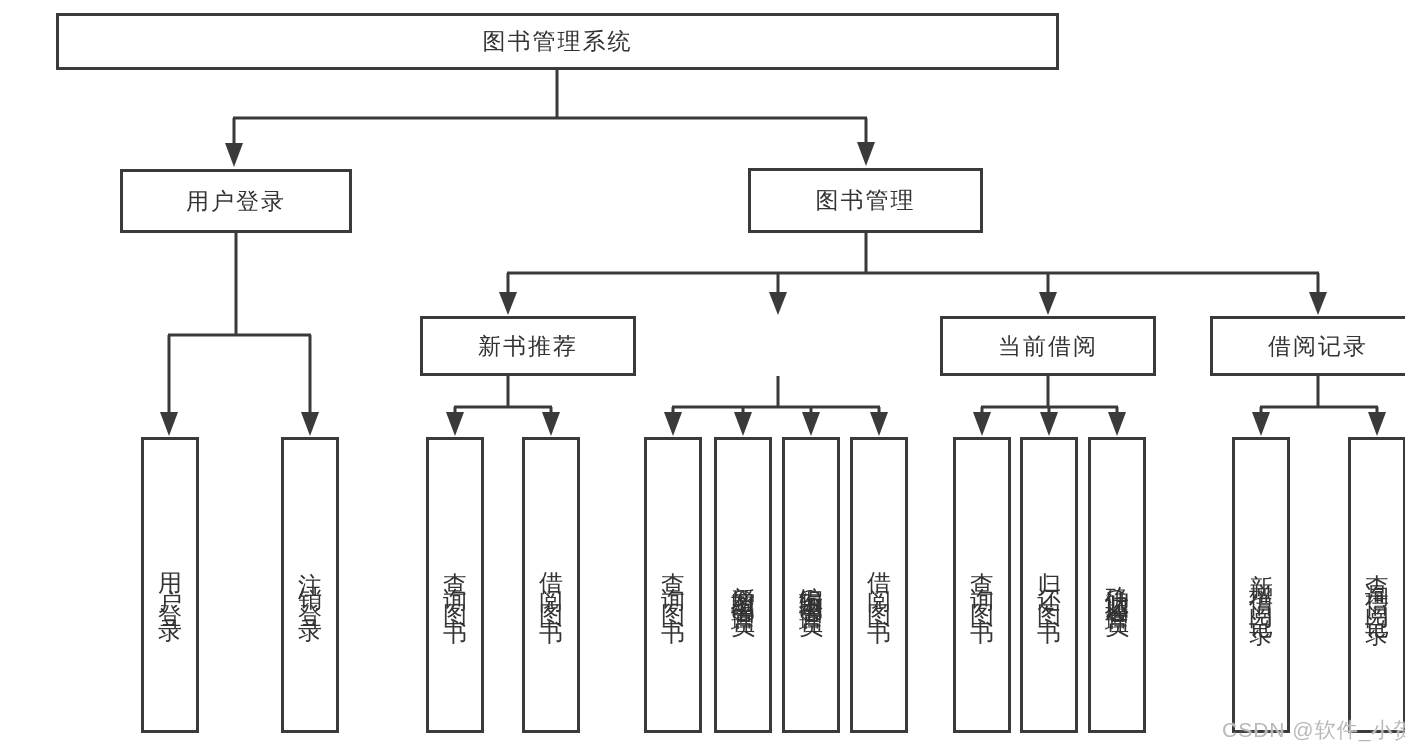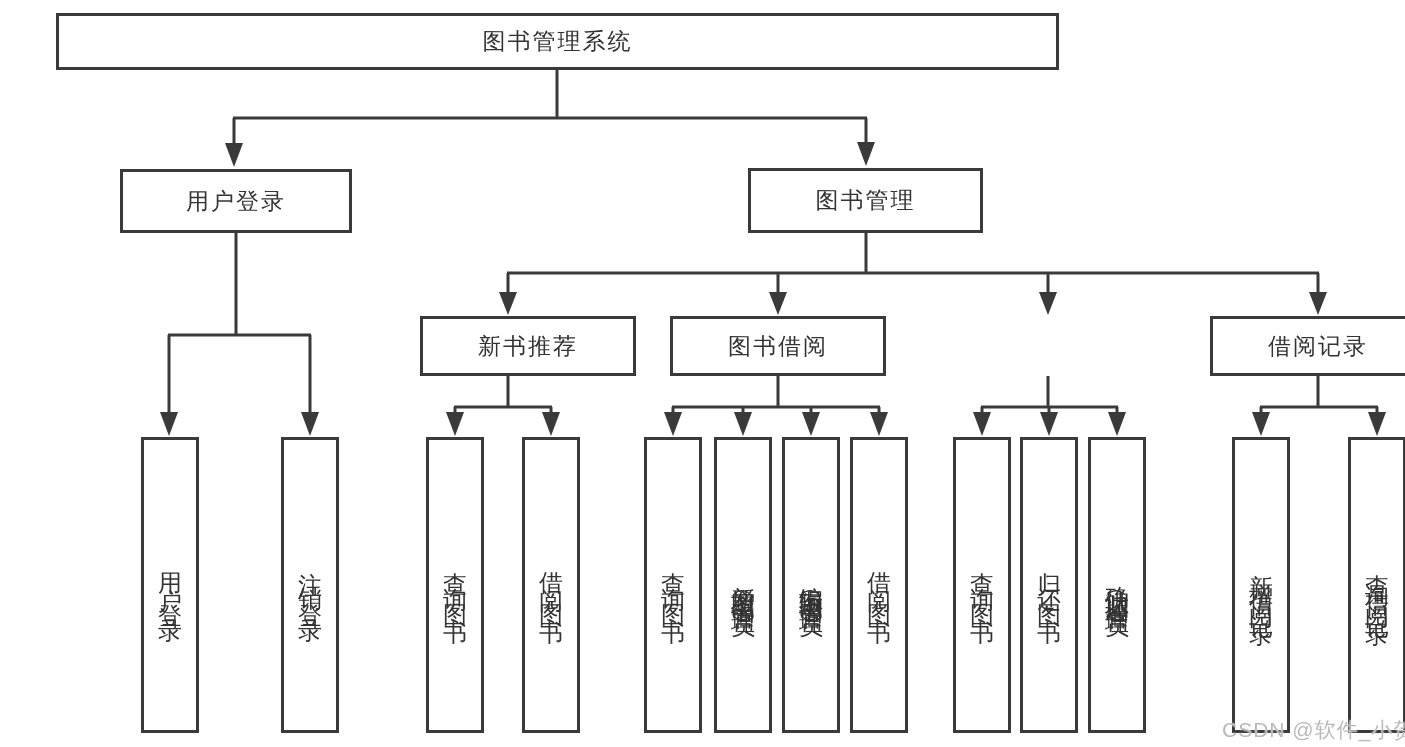--- a/index.html
+++ b/index.html
@@ -114,22 +114,22 @@
   <div class="hbox" style="left:84px;top:169px;width:232px;height:64px">
     <span>用户登录</span>
   </div>
   <div class="hbox" style="left:712px;top:168px;width:235px;height:65px">
     <span>图书管理</span>
   </div>
 
   <div class="hbox" style="left:384px;top:316px;width:216px;height:60px">
     <span>新书推荐</span>
   </div>
-  <div class="hbox" style="left:634px;top:316px;width:216px;height:60px">
-    <span>图书借阅</span>
+  <div class="hbox" style="left:904px;top:316px;width:216px;height:60px">
+    <span>当前借阅</span>
   </div>
   <div class="hbox" style="left:1174px;top:316px;width:216px;height:60px">
     <span>借阅记录</span>
   </div>
 
   <div class="vbox short" style="left:105px">
     <span>用户登录</span>
   </div>
   <div class="vbox short" style="left:245px">
     <span>注销登录</span>

